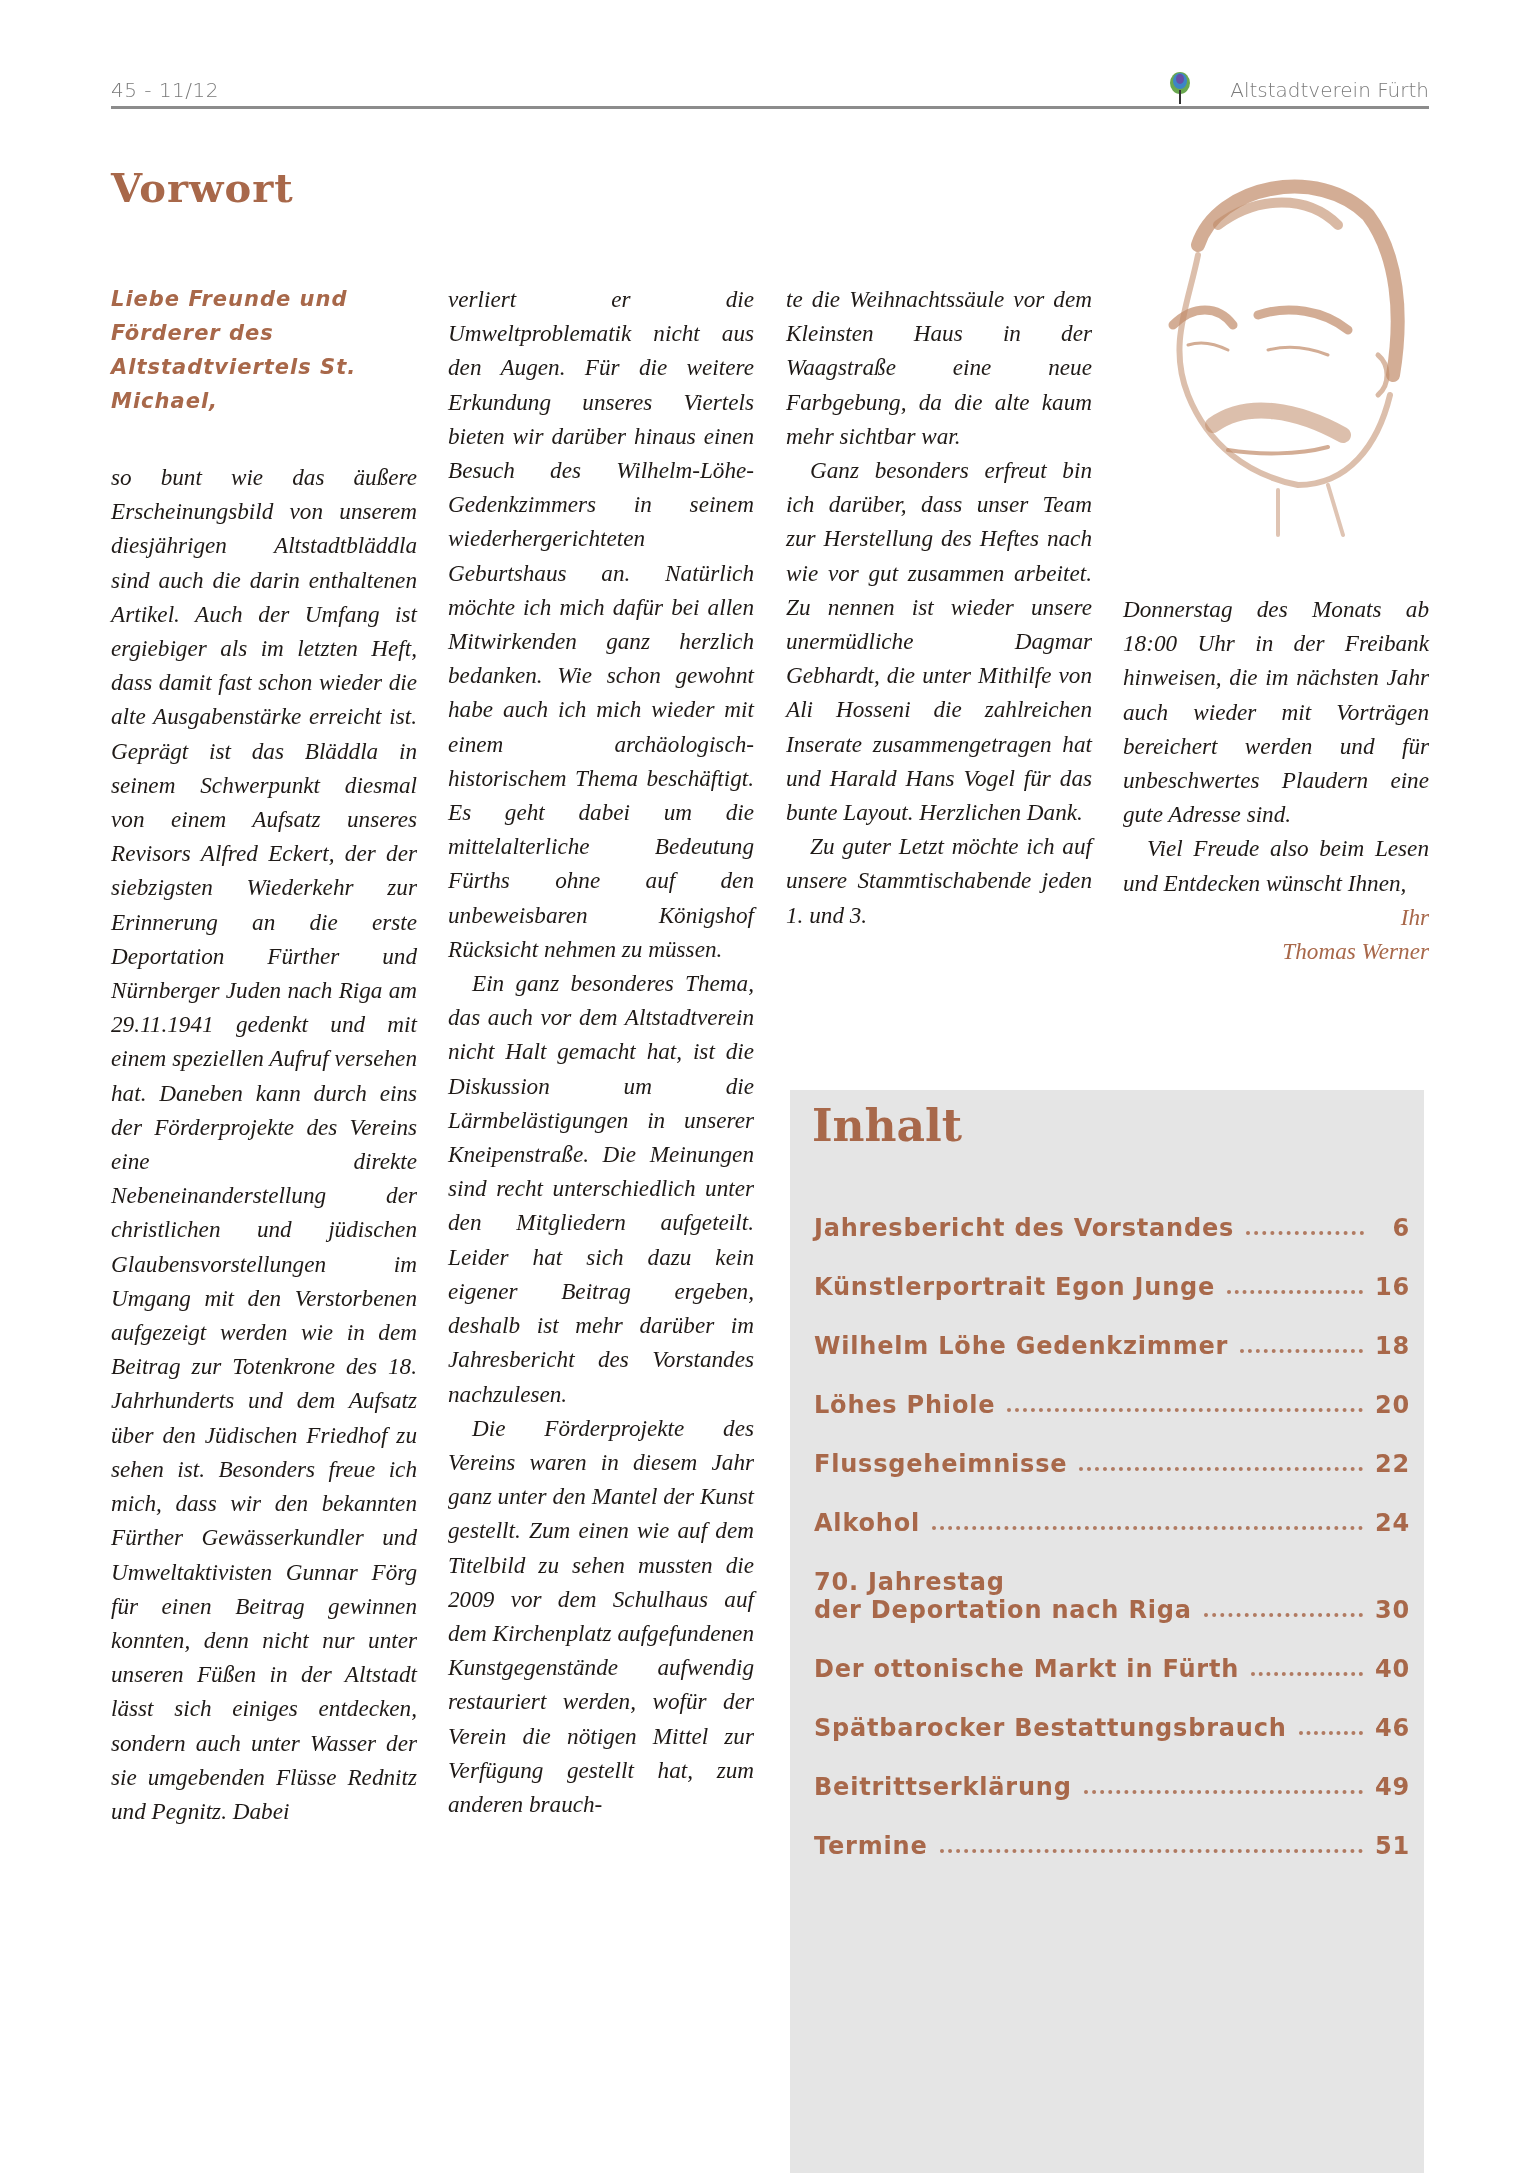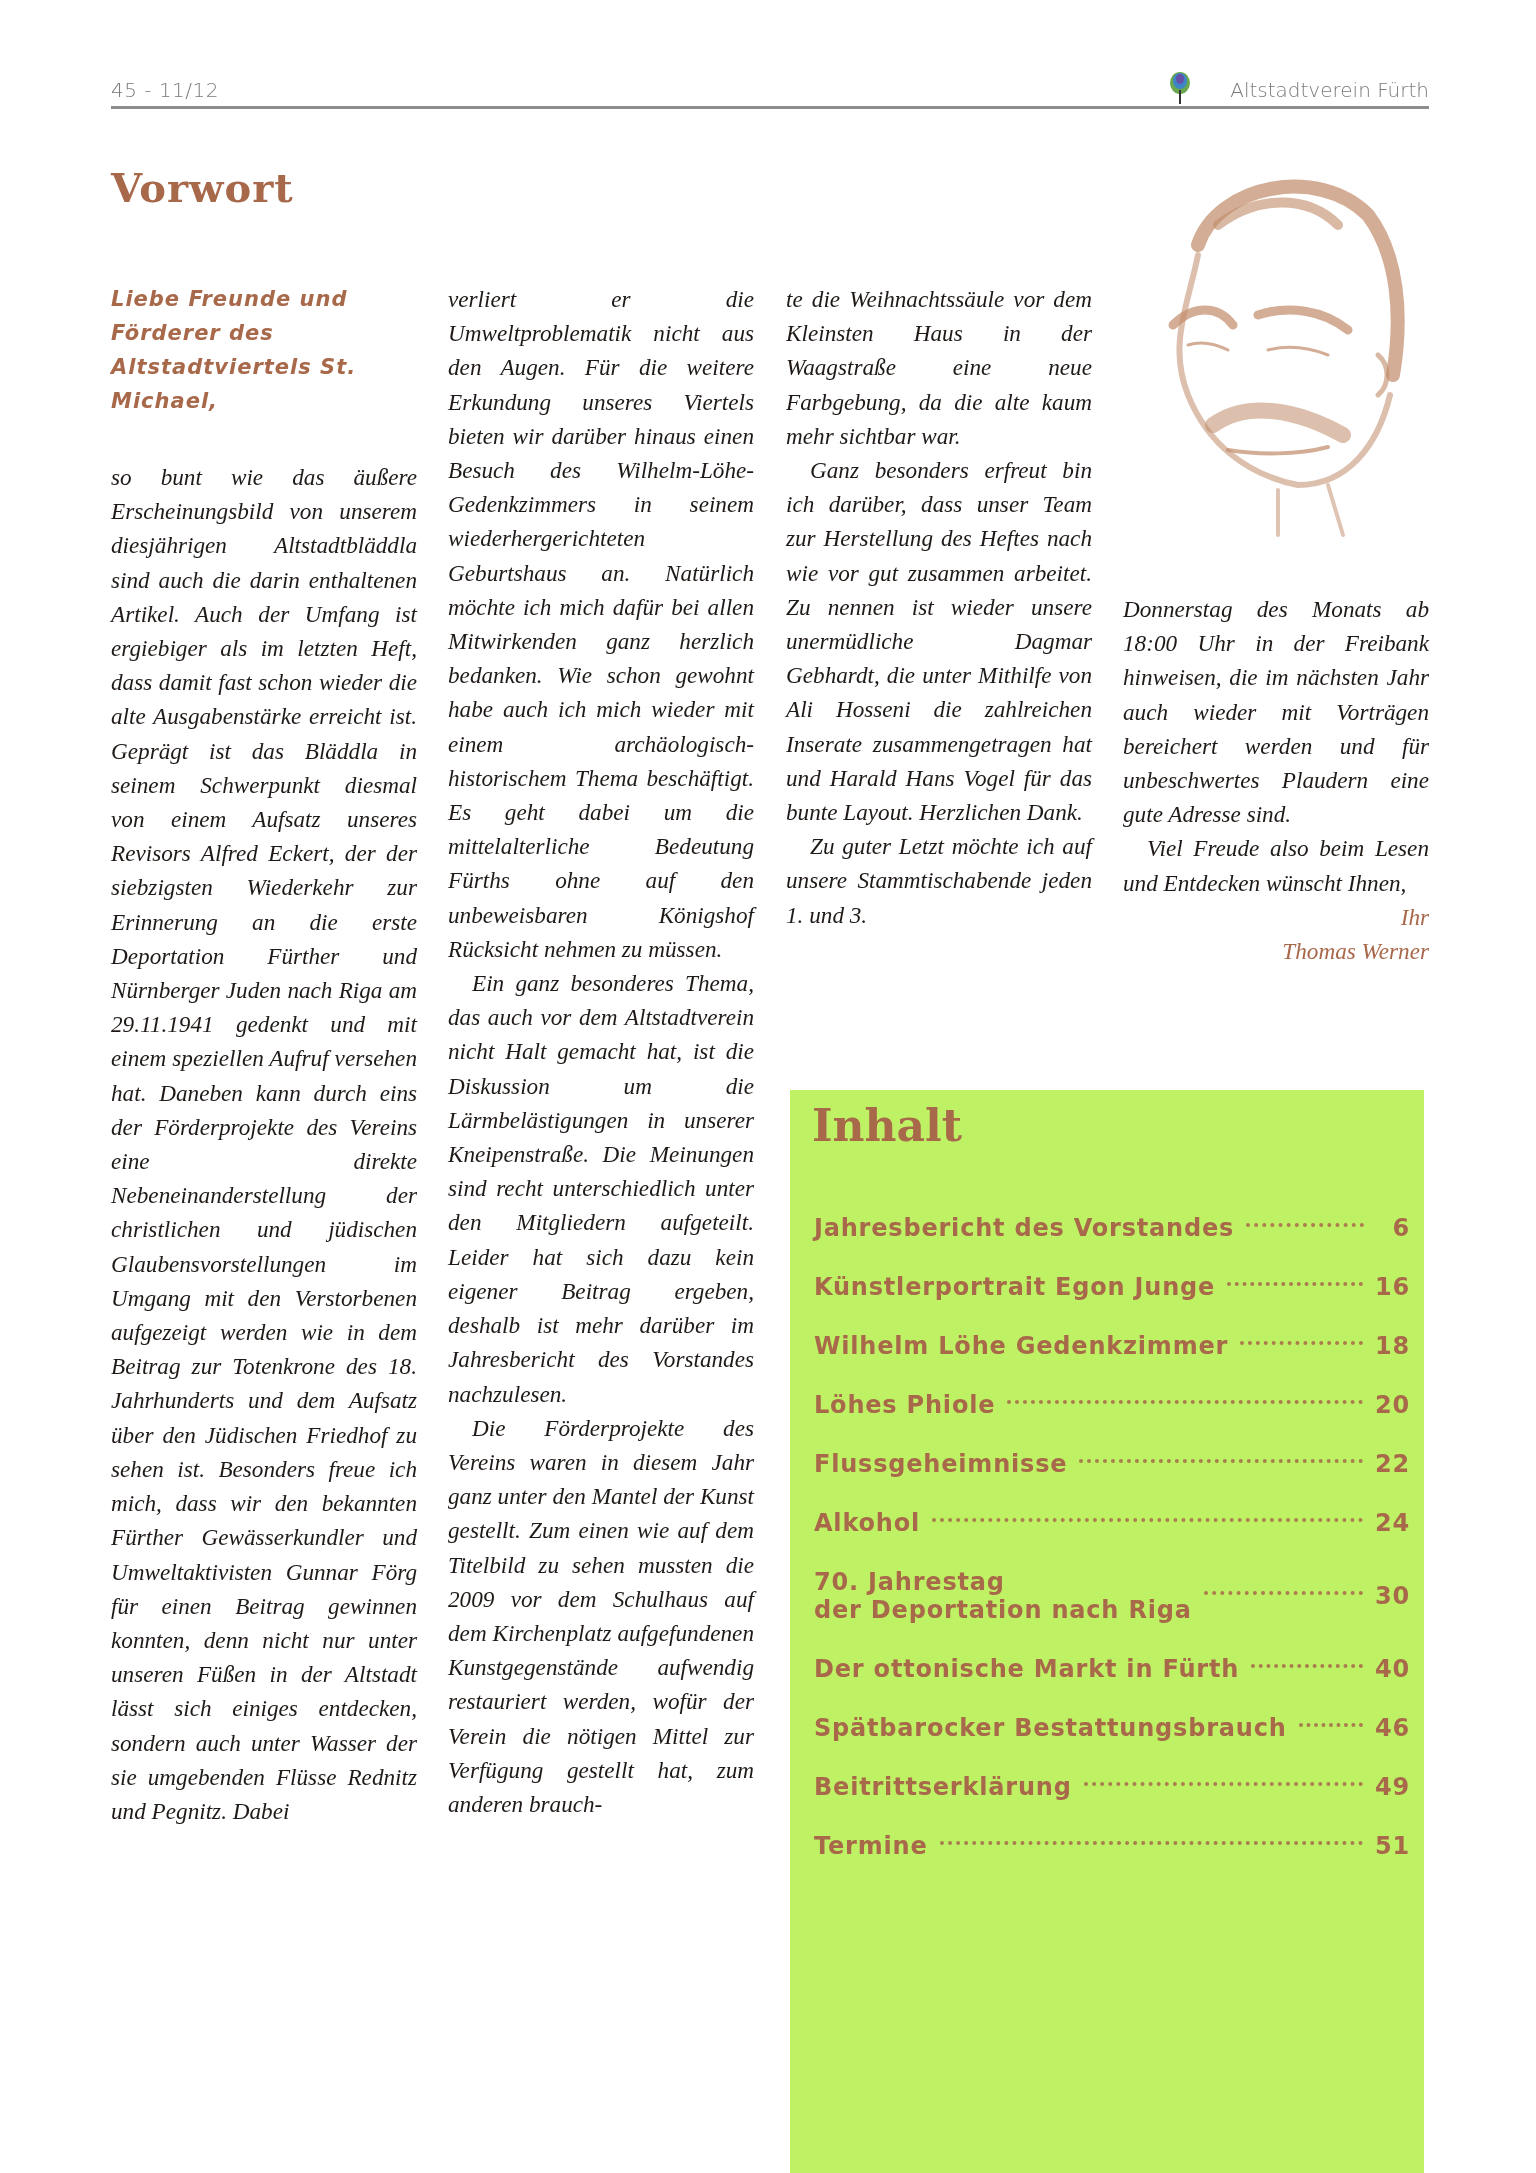--- a/index.html
+++ b/index.html
@@ -24,25 +24,25 @@
   .col3 { left:786px; top:282px; width:306px; }
   .col4 { left:1123px; top:592px; width:306px; }
 
   .salutation { font-family:"DejaVu Sans", sans-serif; font-weight:bold; color:#a8684a;
          font-size:21px; line-height:34px; letter-spacing:1px; text-align:left; margin-bottom:42px !important; }
 
   .signature { text-align:right; font-style:italic; color:#a8684a; }
 
   .portrait { position:absolute; left:1128px; top:155px; width:300px; height:385px; }
 
-  .toc { position:absolute; left:790px; top:1090px; width:634px; height:1083px; background:#bef264; }
+  .toc { position:absolute; left:790px; top:1090px; width:634px; height:1083px; background:#e5e5e5; }
   .toc .toc-title { position:absolute; left:22px; top:10px; font-family:"DejaVu Serif", serif;
          font-size:44px; font-weight:bold; color:#a8684a; }
   .toc-list { position:absolute; left:24px; top:124px; width:596px; }
-  .toc-item { display:flex; align-items:center; font-family:"DejaVu Sans", sans-serif; font-weight:bold;
+  .toc-item { display:flex; align-items:flex-end; font-family:"DejaVu Sans", sans-serif; font-weight:bold;
          color:#a8684a; font-size:24px; letter-spacing:0.8px; margin-bottom:31px; line-height:28px; }
   .toc-item .label { white-space:pre-line; }
   .toc-item .dots { flex:1; border-bottom:4px dotted #a8684a; margin:0 12px 7px 12px; height:1px; opacity:0.85; }
   .toc-item .page { min-width:34px; text-align:right; }
 </style>
 </head>
 <body>
 
 <div class="header">
   <span class="pagenum">45 - 11/12</span>

